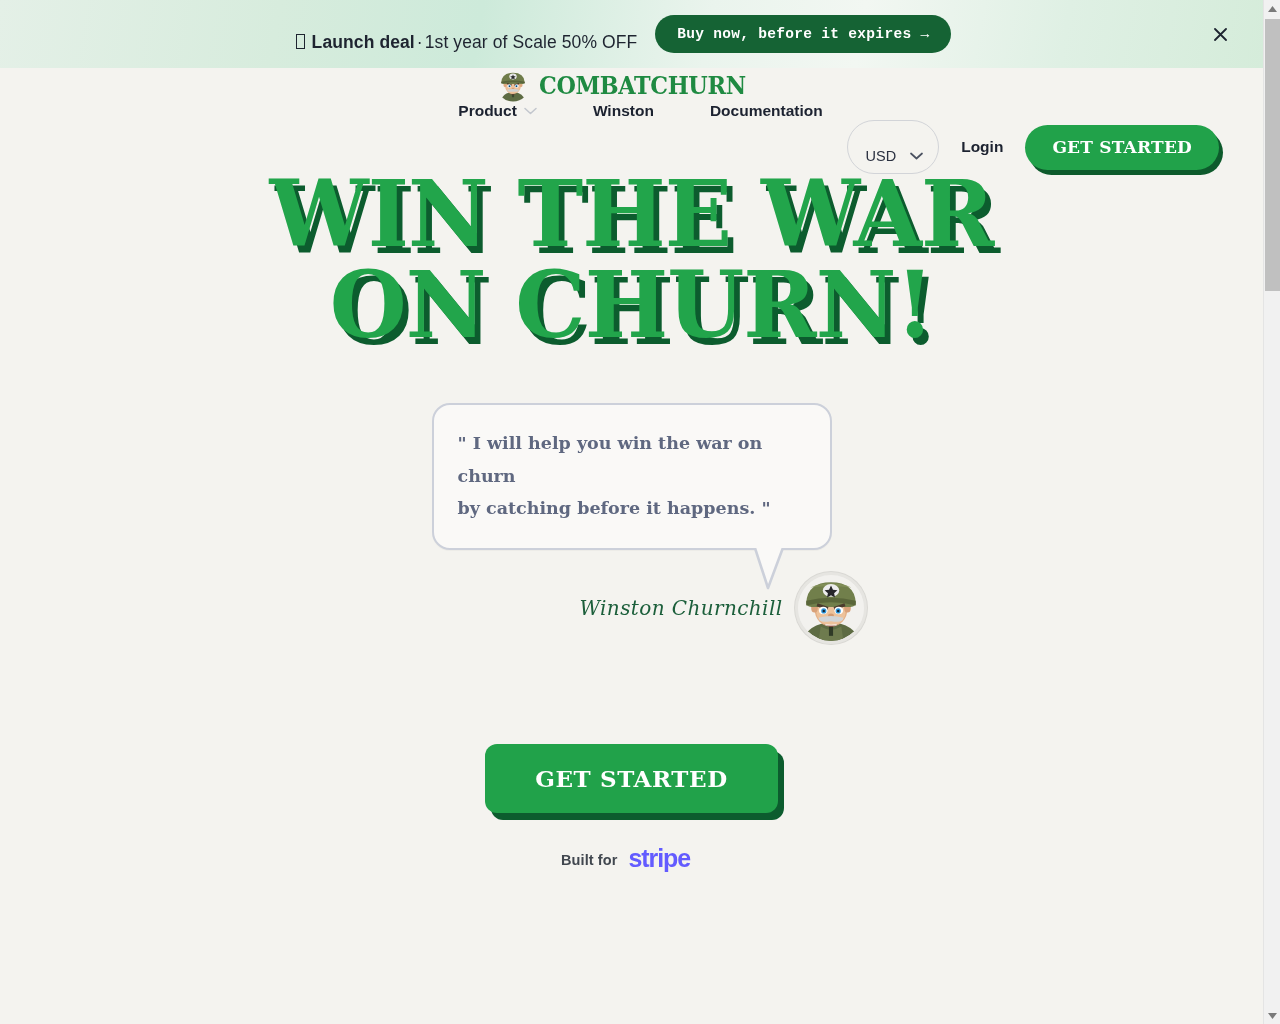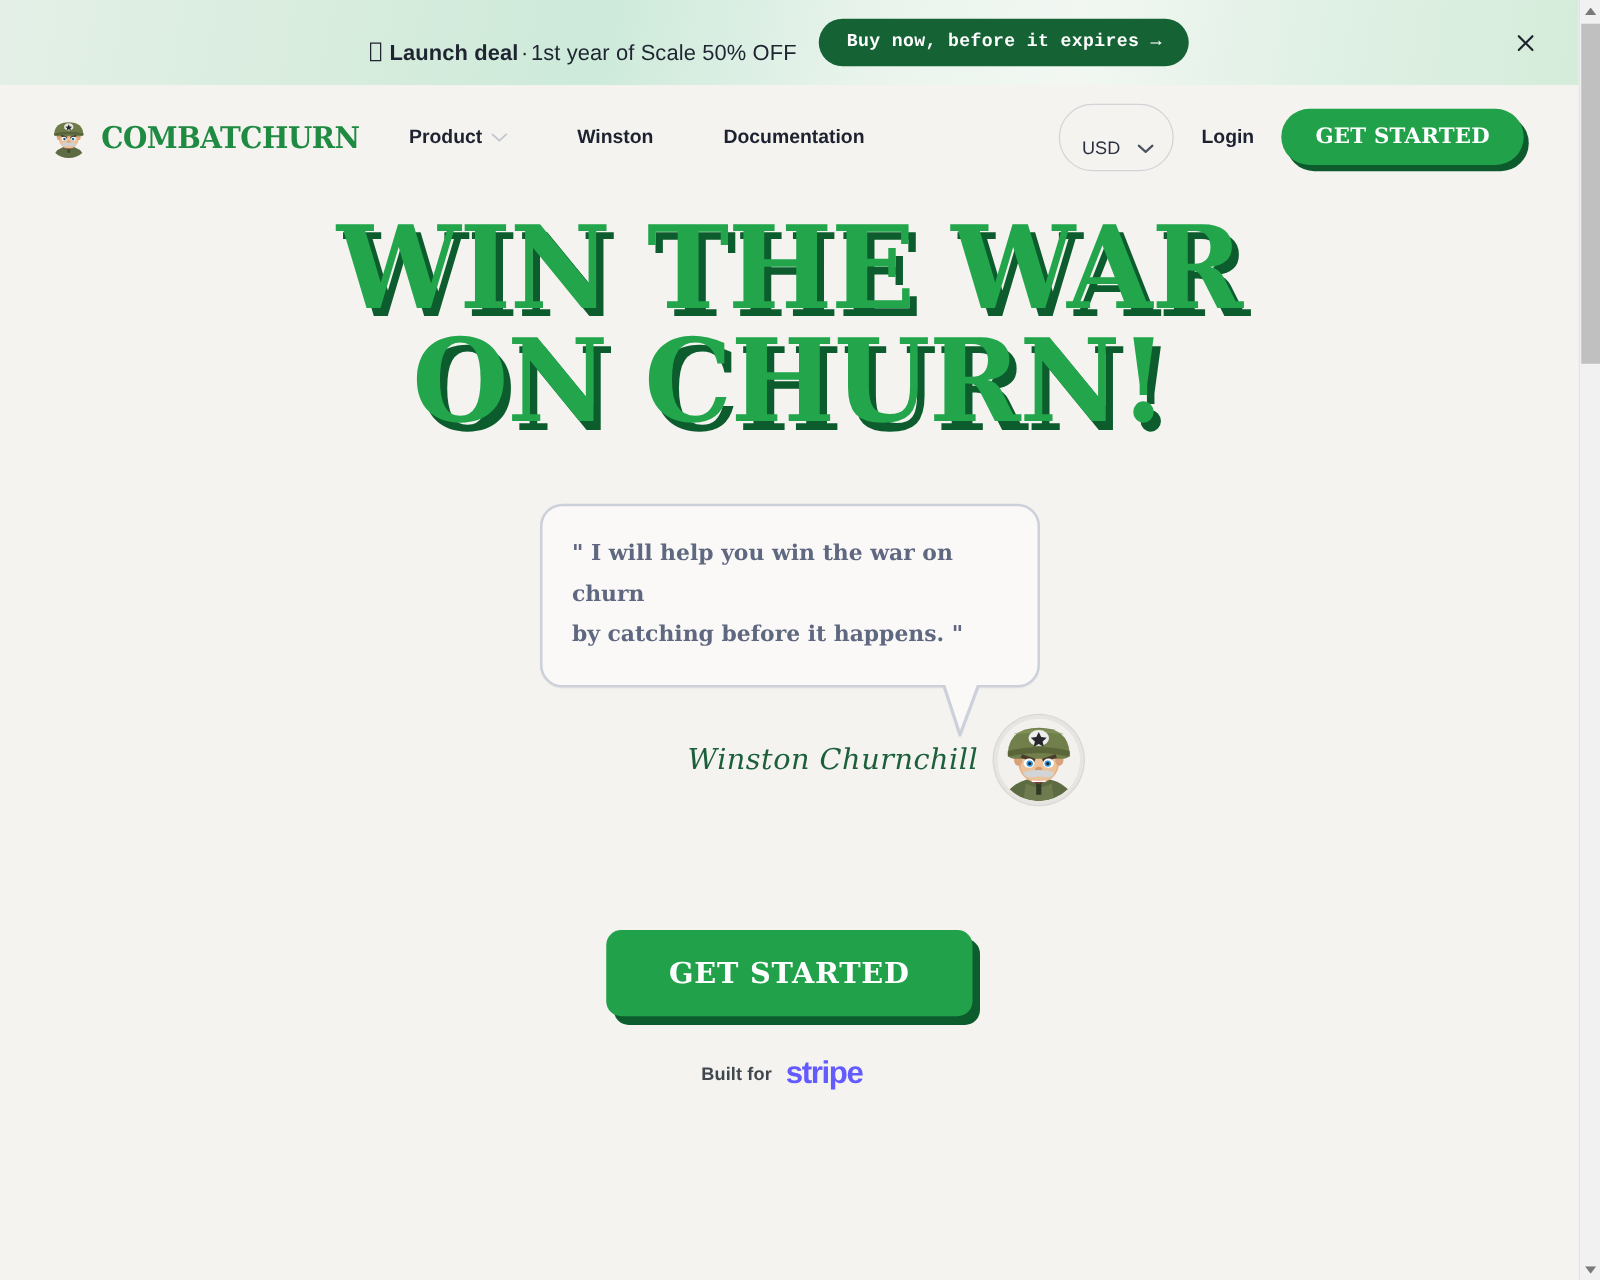--- a/index.html
+++ b/index.html
@@ -99,20 +99,21 @@
     line-height: 1;
   }
 
   
   .nav {
     height: 83px;
     display: flex;
     align-items: center;
     padding: 0 44px 0 38px;
     background: #f4f3ef;
+    flex-direction: column;
   }
   .brand {
     display: flex;
     align-items: center;
     gap: 9px;
     cursor: pointer;
   }
   .brand-mark { width: 34px; height: 34px; display: block; }
   .brand-name {
     font-family: "DejaVu Serif", "Liberation Serif", serif;
@@ -246,21 +247,21 @@
     display: flex;
     align-items: center;
     justify-content: flex-end;
     gap: 12px;
     padding-right: 0;
     transform: translateX(35px);
   }
   .signature {
     font-family: "DejaVu Serif", "Liberation Serif", serif;
     font-style: italic;
-    font-size: 23px;
+    font-size: 20px;
     color: #1c5f3b;
     letter-spacing: 0.4px;
     white-space: nowrap;
   }
   .avatar {
     width: 72px; height: 72px;
     border-radius: 50%;
     background: #f0efec;
     border: 3px solid #e6e5e1;
     box-shadow: 0 0 0 1px #d9d8d4;

